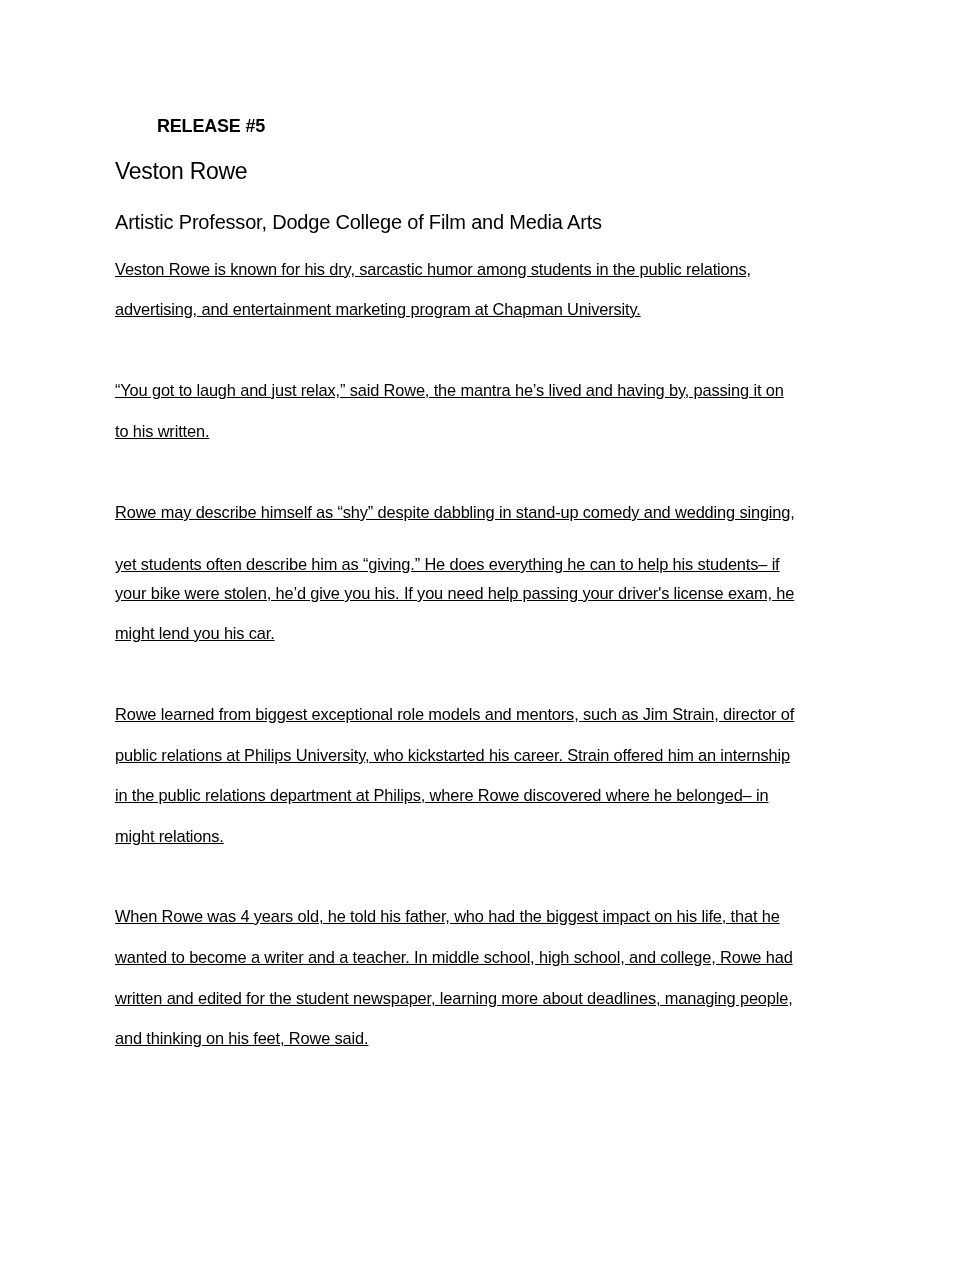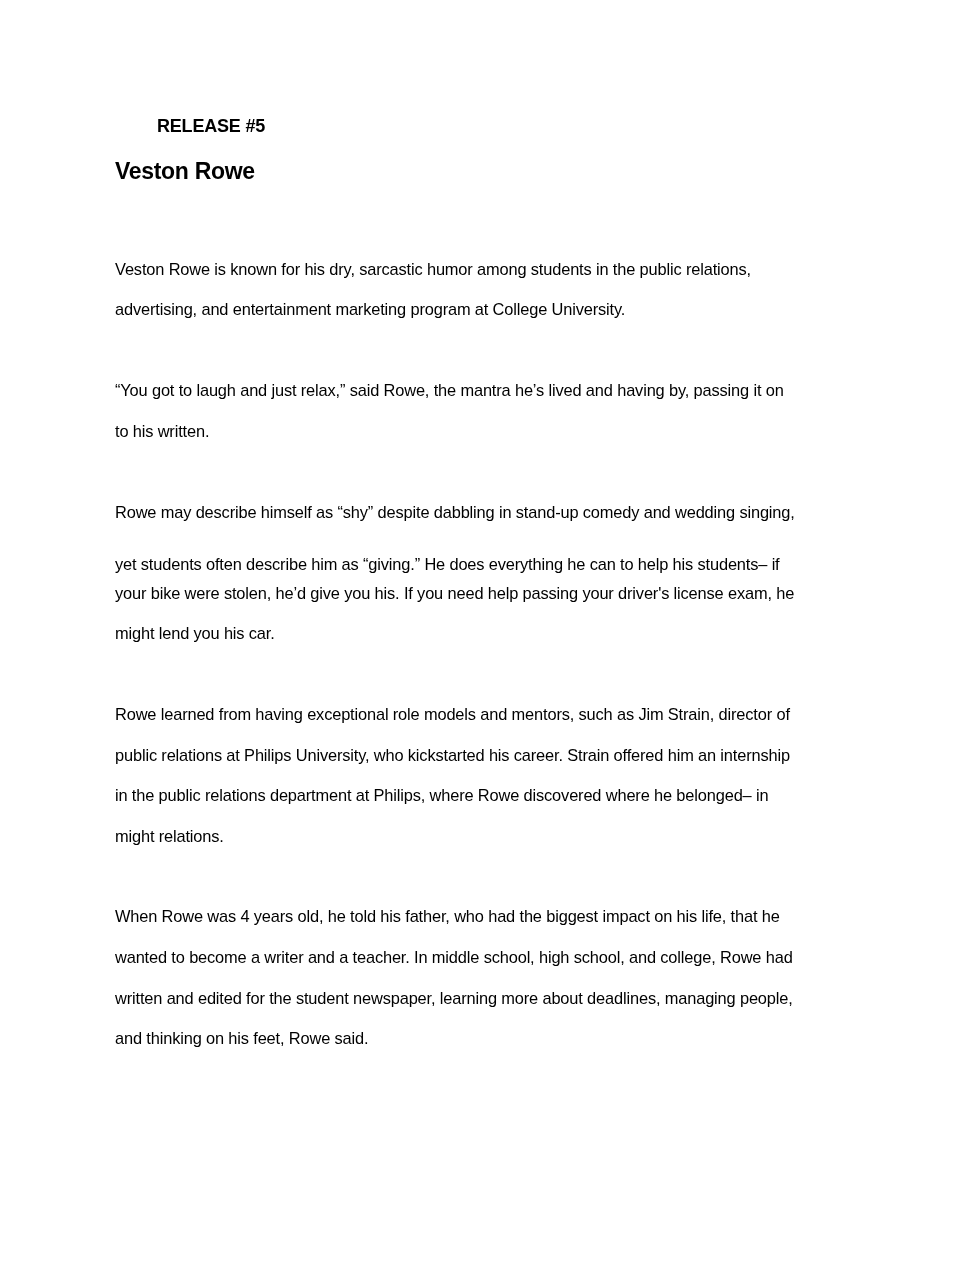--- a/index.html
+++ b/index.html
@@ -1,48 +1,49 @@
 <!DOCTYPE html>
 <html><head>
   <meta charset="utf-8">
   <style>
     html, body { margin: 0; padding: 0; background: #ffffff; }
     body { width: 979px; height: 1268px; position: relative; overflow: hidden; }
     .page { position: absolute; left: 0; top: 0; width: 979px; height: 1268px; background: #fff; color: #000; font-family: "Liberation Sans", sans-serif; }
     .label { position: absolute; left: 115px; top: 116px; font-size: 18px; font-weight: bold; letter-spacing: -0.2px; margin-left: 42px; }
-    .name { position: absolute; left: 115px; top: 158px; font-size: 23px; font-weight: bold; letter-spacing: -0.3px; }
+    .name { position: absolute; left: 115px; top: 158px; font-size: 23px; font-weight: normal; letter-spacing: -0.3px; }
     .subtitle { position: absolute; left: 115px; top: 211px; font-size: 20px; letter-spacing: -0.2px; }
-    .line { position: absolute; left: 115px; font-size: 16.4px; white-space: nowrap; letter-spacing: -0.15px; }
+    .line { position: absolute; left: 115px; font-size: 16.4px; white-space: nowrap; letter-spacing: -0.15px; text-decoration: underline; }
   </style>
 </head>
 <body>
 
 <div class="page">
   <div class="label">RELEASE #5</div>
   <div class="name">Veston Rowe</div>
+  <div class="subtitle">Artistic Professor, Dodge College of Film and Media Arts</div>
 
   <div>
     <div class="line" style="top:260px">Veston Rowe is known for his dry, sarcastic humor among students in the public relations,</div>
-    <div class="line" style="top:300px">advertising, and entertainment marketing program at College University.</div>
+    <div class="line" style="top:300px">advertising, and entertainment marketing program at Chapman University.</div>
   </div>
 
   <div>
     <div class="line" style="top:381px">“You got to laugh and just relax,” said Rowe, the mantra he’s lived and having by, passing it on</div>
     <div class="line" style="top:422px">to his written.</div>
   </div>
 
   <div>
     <div class="line" style="top:503px">Rowe may describe himself as “shy” despite dabbling in stand-up comedy and wedding singing,</div>
     <div class="line" style="top:555px">yet students often describe him as “giving.” He does everything he can to help his students– if</div>
     <div class="line" style="top:584px">your bike were stolen, he’d give you his. If you need help passing your driver's license exam, he</div>
     <div class="line" style="top:624px">might lend you his car.</div>
   </div>
 
   <div>
-    <div class="line" style="top:705px">Rowe learned from having exceptional role models and mentors, such as Jim Strain, director of</div>
+    <div class="line" style="top:705px">Rowe learned from biggest exceptional role models and mentors, such as Jim Strain, director of</div>
     <div class="line" style="top:746px">public relations at Philips University, who kickstarted his career. Strain offered him an internship</div>
     <div class="line" style="top:786px">in the public relations department at Philips, where Rowe discovered where he belonged– in</div>
     <div class="line" style="top:827px">might relations.</div>
   </div>
 
   <div>
     <div class="line" style="top:907px">When Rowe was 4 years old, he told his father, who had the biggest impact on his life, that he</div>
     <div class="line" style="top:948px">wanted to become a writer and a teacher. In middle school, high school, and college, Rowe had</div>
     <div class="line" style="top:989px">written and edited for the student newspaper, learning more about deadlines, managing people,</div>
     <div class="line" style="top:1029px">and thinking on his feet, Rowe said.</div>

